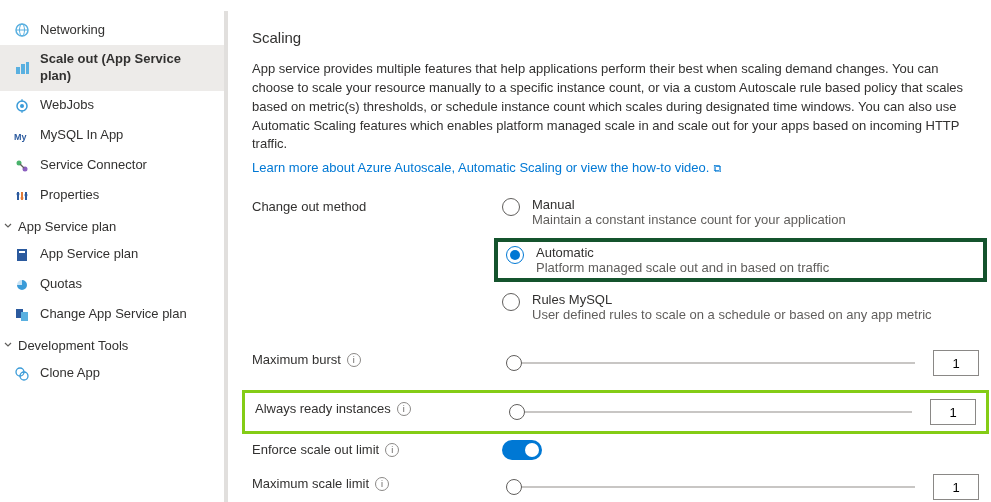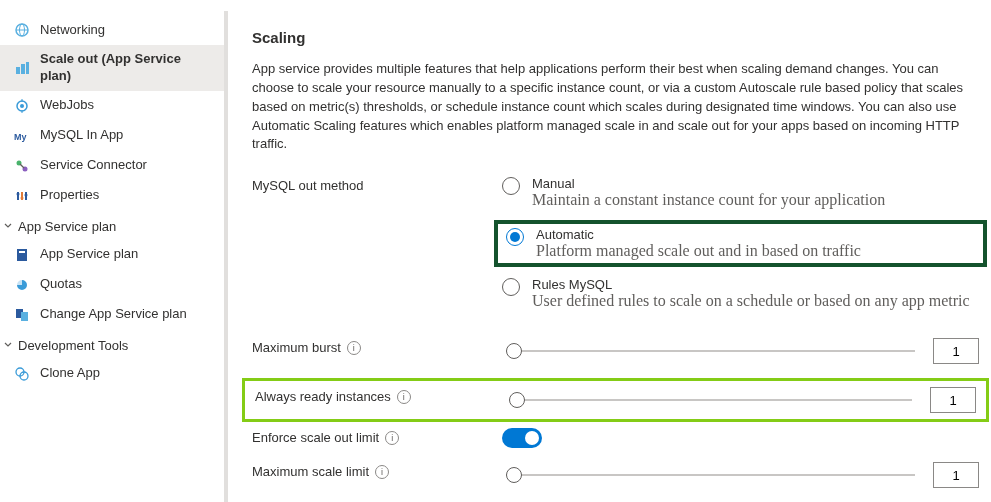--- a/index.html
+++ b/index.html
@@ -7,34 +7,34 @@
 .layout { display: flex; height: 100%; margin-top: 11px; }
 .sidebar { width: 224px; background: #fff; overflow-y: auto; padding-top: 4px; }
 .sb-item { display: flex; align-items: center; padding: 6px 10px 6px 14px; cursor: pointer; min-height: 30px; }
 .sb-item.active { background: #edebe9; font-weight: 600; }
 .sb-icon { width: 16px; height: 16px; margin-right: 10px; flex-shrink: 0; display: flex; align-items: center; justify-content: center; }
 .sb-label { line-height: 1.3; }
 .sb-group { display: flex; align-items: center; padding: 8px 10px 6px 2px; cursor: pointer; font-size: 13px; }
 .sb-group .chev { width: 12px; margin-right: 4px; display:flex; align-items:center; justify-content:center;}
 .divider-v { width: 4px; background: #e1dfdd; }
 .main { flex: 1; padding: 18px 12px 18px 24px; overflow-y: auto; }
-.main h2 { font-size: 15px; font-weight: 700; margin-bottom: 14px; }
+.main h2 { font-size: 15px; font-weight: 400; margin-bottom: 14px; }
 .desc { font-size: 13px; line-height: 1.45; color: #323130; margin-bottom: 6px; }
 .link { color: #0078d4; text-decoration: none; cursor:pointer;}
 .ext-icon { font-size: 11px; margin-left: 4px; }
 .section { margin-top: 22px; }
 .row { display: flex; align-items: flex-start; margin-bottom: 14px; }
 .row-label { width: 250px; padding-top: 2px; font-size: 13px; display:flex; align-items:center; gap:6px;}
 .row-ctrl { flex: 1; }
 .radio-opt { display: flex; align-items: flex-start; margin-bottom: 14px; }
 .radio { width: 18px; height: 18px; border: 1px solid #605e5c; border-radius: 50%; margin-right: 12px; margin-top: 1px; flex-shrink: 0; position: relative; cursor:pointer; background:#fff;}
 .radio.selected { border-color: #0078d4; }
 .radio.selected::after { content: ""; position: absolute; top: 3px; left: 3px; width: 10px; height: 10px; background: #0078d4; border-radius: 50%; }
 .radio-body .rt { font-size: 13px; }
-.radio-body .rd { font-size: 16px; color: #605e5c; font-family: Liberation Serif, serif; }
+.radio-body .rd { font-size: 13px; color: #605e5c; }
 .hl-red { border: 4px solid #14532d; padding: 3px 8px; margin: -3px -8px 10px -8px; }
 .slider-row { display:flex; align-items:center; gap:14px;}
 .slider-track { flex:1; height:2px; background:#c8c6c4; position:relative; margin: 0 4px;}
 .slider-thumb { position:absolute; left:0; top:-7px; width:16px; height:16px; border:1px solid #605e5c; border-radius:50%; background:#fff; cursor:pointer;}
 .num-input { width:46px; height:26px; border:1px solid #8a8886; text-align:center; font-size:13px; background:#fff;}
 .row-hl { border:3px solid #84cc16; padding:6px 10px; margin:6px -10px 6px -10px;}
 .toggle { width:40px; height:20px; background:#0078d4; border-radius:10px; position:relative; cursor:pointer;}
 .toggle::after { content:""; position:absolute; right:3px; top:3px; width:14px; height:14px; background:#fff; border-radius:50%;}
 .info { width:14px; height:14px; border:1px solid #8a8886; border-radius:50%; display:inline-flex; align-items:center; justify-content:center; font-size:9px; color:#605e5c; cursor:default;}
 svg { display:block; }
@@ -173,24 +173,25 @@
       <span class="sb-label">Clone App</span>
     </div>
 
   </div>
 
   <div class="divider-v"></div>
 
   <div class="main">
     <h2>Scaling</h2>
     <p class="desc">App service provides multiple features that help applications perform their best when scaling demand changes. You can choose to scale your resource manually to a specific instance count, or via a custom Autoscale rule based policy that scales based on metric(s) thresholds, or schedule instance count which scales during designated time windows. You can also use Automatic Scaling features which enables platform managed scale in and scale out for your apps based on incoming HTTP traffic.</p>
+    <a class="link"><span>Learn more about Azure Autoscale, Automatic Scaling or view the how-to video.</span><span class="ext-icon">⧉</span></a>
 
     <div class="section">
       <div class="row">
-        <div class="row-label">MySQL out method</div>
+        <div class="row-label">Change out method</div>
         <div class="row-ctrl">
           <div class="radio-opt">
             <div class="radio"></div>
             <div class="radio-body">
               <div class="rt">Manual</div>
               <div class="rd">Maintain a constant instance count for your application</div>
             </div>
           </div>
           <div class="radio-opt hl-red">
             <div class="radio selected"></div>

